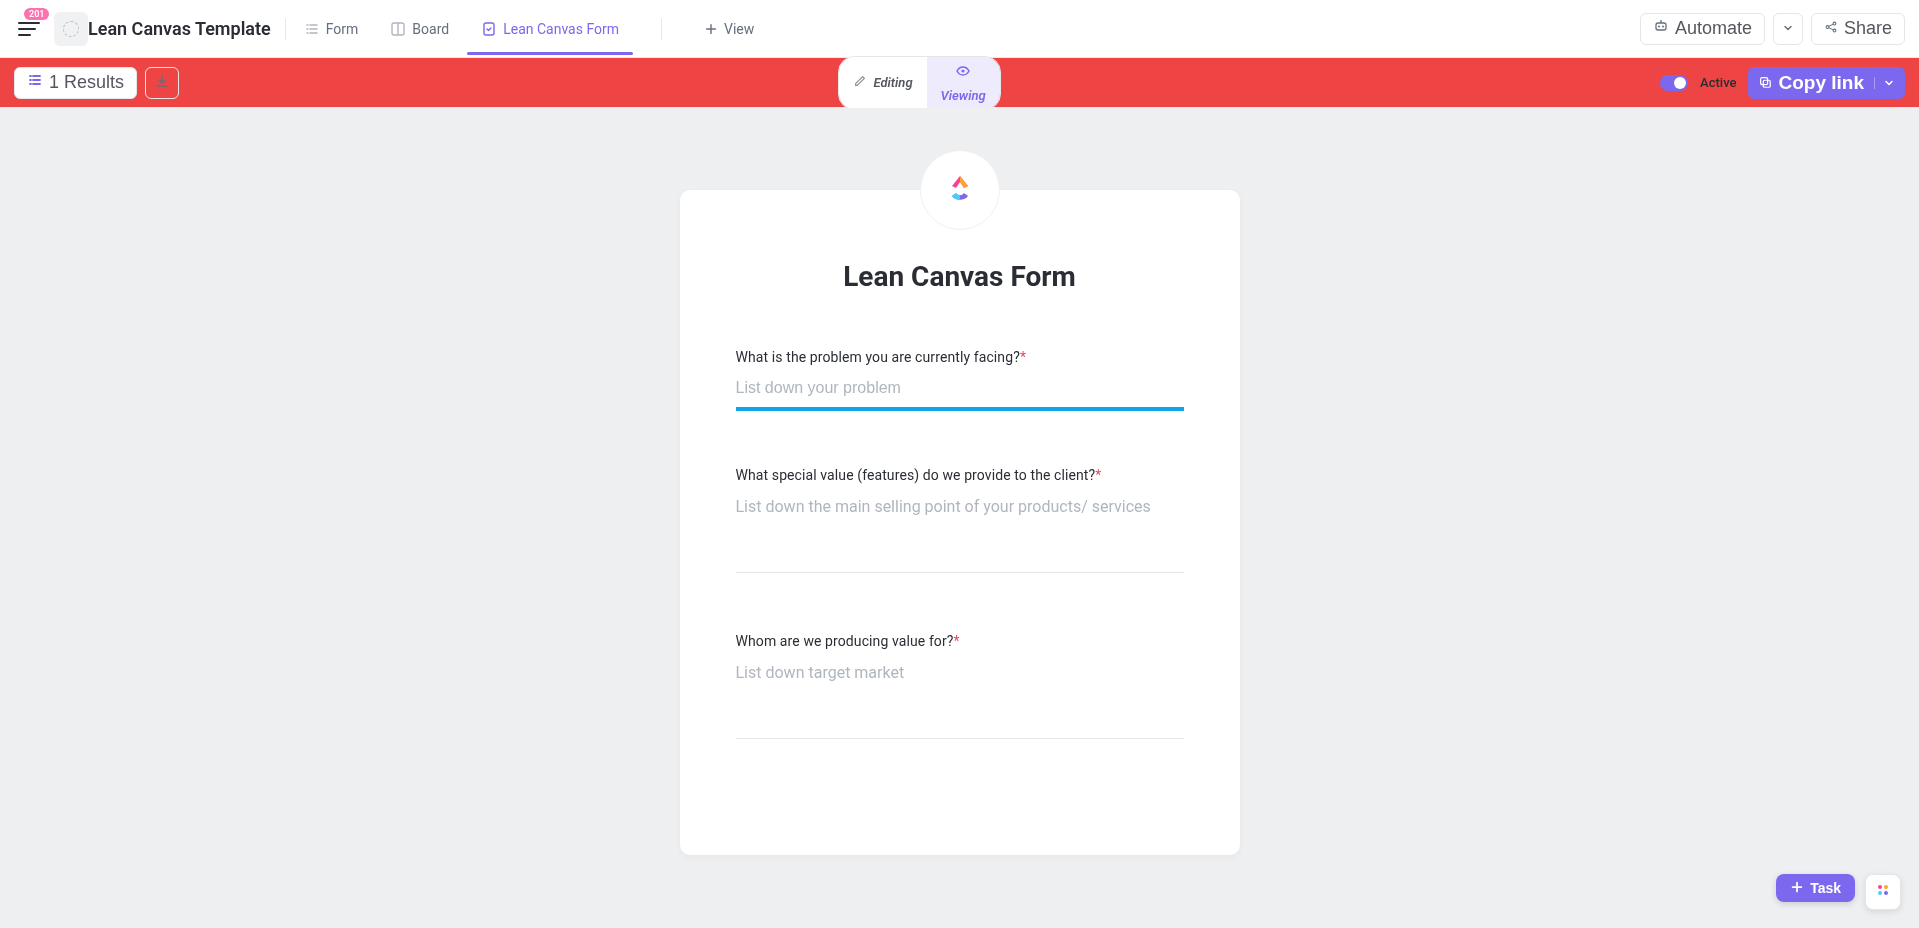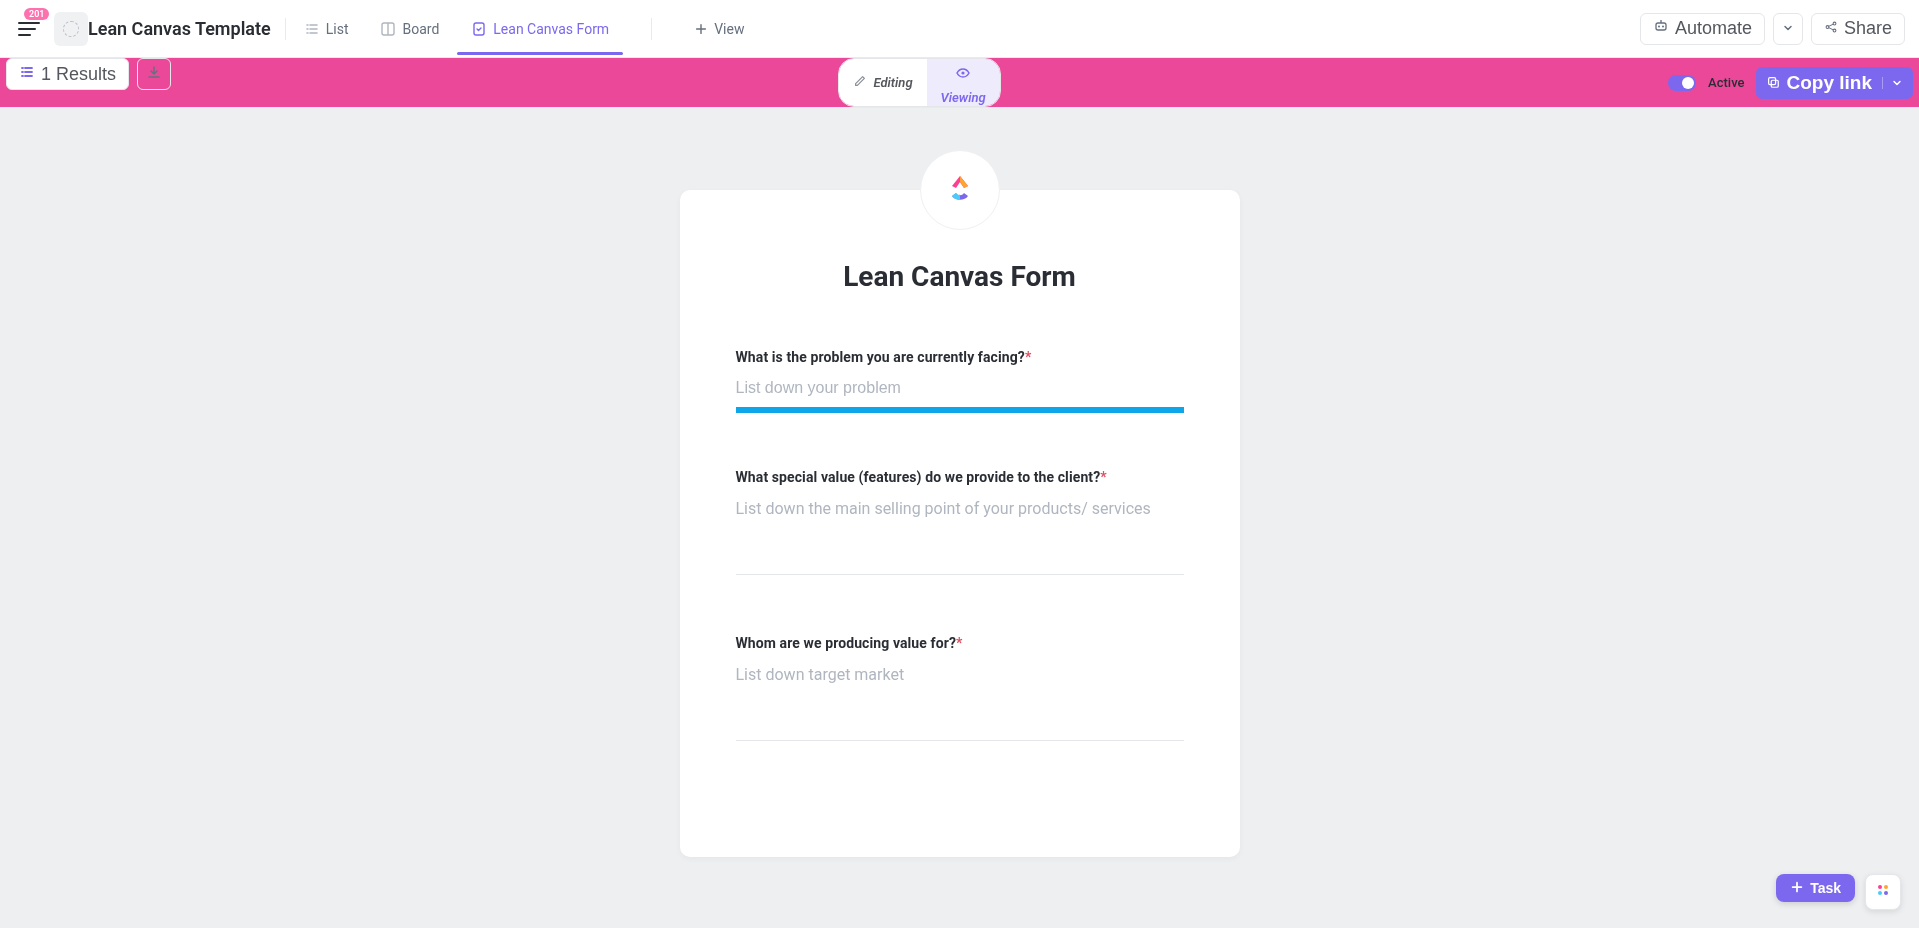--- a/index.html
+++ b/index.html
@@ -75,24 +75,24 @@
     background: #fff; color: #54575d; font-size: 18px;
     display: inline-flex; align-items: center; gap: 6px;
     cursor: pointer;
   }
   .btn-outline.small { padding: 0 8px; }
   .btn-group { display: flex; gap: 8px; align-items: center; }
 
   
   .subbar {
     height: 50px;
-    display: flex; 
-    padding: 0 6px;
+    display: flex; align-items: center;
+    padding: 0 14px;
     border-bottom: 1px solid #e8eaed;
-    background: #ec4899;
+    background: #ef4444;
   }
   .icon-box {
     width: 34px; height: 32px;
     border: 1px solid #e4e6ea; border-radius: 6px;
     display: flex; align-items: center; justify-content: center;
     cursor: pointer;
   }
   .seg {
     display: flex; border: 1px solid #e4e6ea; border-radius: 16px; overflow: hidden;
     margin: 0 auto;
@@ -139,24 +139,24 @@
   .card {
     background: #fff; border-radius: 10px;
     box-shadow: 0 2px 6px rgba(0,0,0,0.04);
     padding: 70px 56px 56px 56px;
   }
   .form-title {
     text-align: center; font-size: 28px; font-weight: 700; color: #2a2e34;
     margin-bottom: 56px;
   }
   .field { margin-bottom: 56px; }
-  .field-label { font-size: 14px; font-weight: 700; color: #2a2e34; letter-spacing: 0.1px; }
+  .field-label { font-size: 14px; font-weight: 400; color: #2a2e34; letter-spacing: 0.1px; }
   .req { color: #e04f5f; }
   .field-input {
-    width: 100%; border: none; border-bottom: 6px solid #0ea5e9;
+    width: 100%; border: none; border-bottom: 4px solid #0ea5e9;
     font-size: 16px; color: #2a2e34; background: transparent;
     padding: 14px 0 10px 0; outline: none;
   }
   .field-input::placeholder { color: #b0b6bf; }
   .field-textarea {
     width: 100%; border: none; border-bottom: 1px solid #e4e6ea;
     font-size: 16px; color: #2a2e34; background: transparent;
     padding: 14px 0 10px 0; outline: none; resize: none; min-height: 90px;
     font-family: inherit;
   }
@@ -197,21 +197,21 @@
   </div>
   <div class="page-title">Lean Canvas Template</div>
   <div class="tab-sep"></div>
   <div class="tab-group">
     <div class="tab">
       <span class="tab-icon">
         <svg width="16" height="16" viewBox="0 0 16 16" fill="none">
             <path d="M3 4h1M3 8h1M3 12h1M6 4h7M6 8h7M6 12h7" stroke="#b0b6bf" stroke-width="1.6" stroke-linecap="round"></path>
           </svg>
       </span>
-      <span>List</span>
+      <span>Form</span>
     </div>
     <div class="tab">
       <span class="tab-icon">
         <svg width="16" height="16" viewBox="0 0 16 16" fill="none">
             <rect x="2" y="2" width="12" height="12" rx="2" stroke="#b0b6bf" stroke-width="1.4"></rect>
             <path d="M8 2v12" stroke="#b0b6bf" stroke-width="1.4"></path>
           </svg>
       </span>
       <span>Board</span>
     </div>

